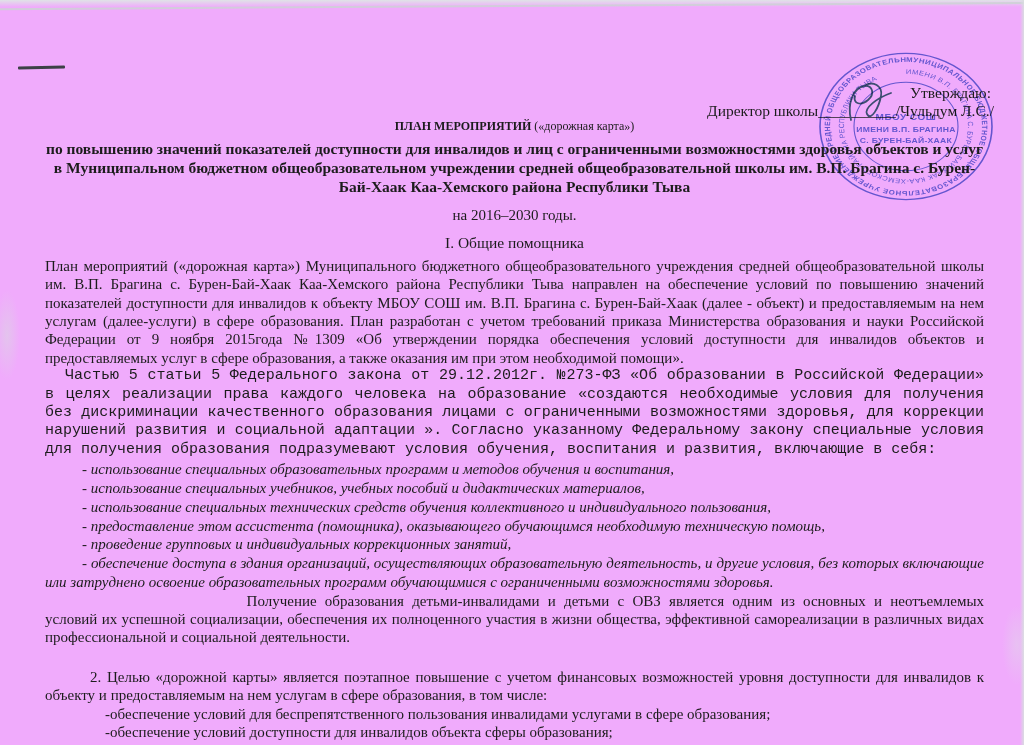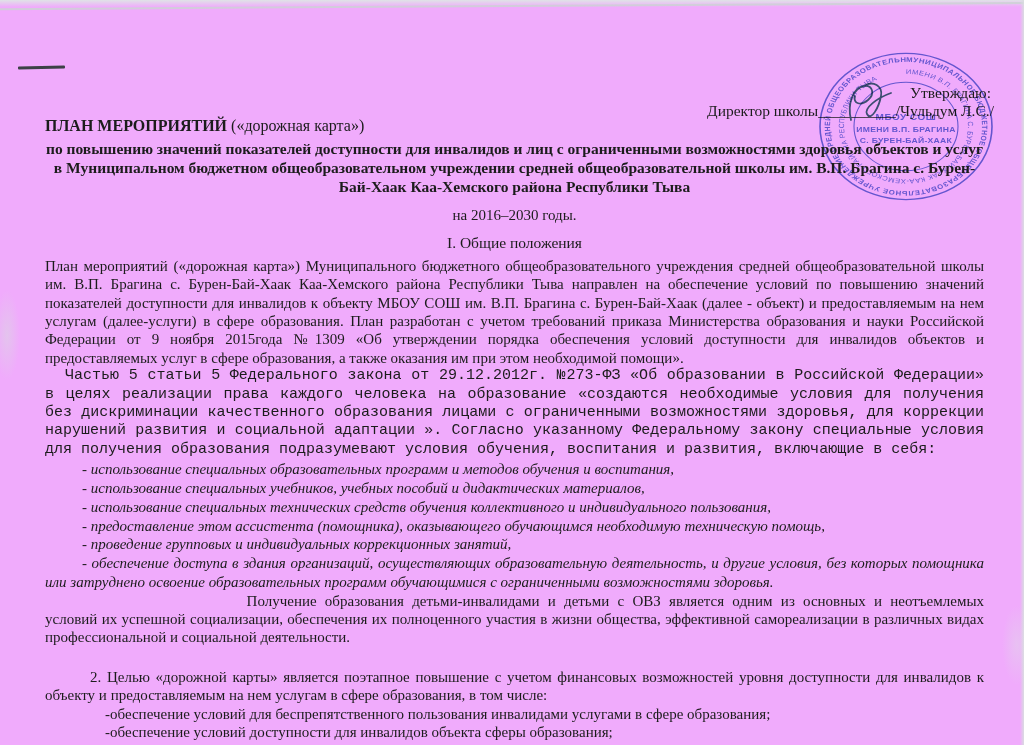--- a/index.html
+++ b/index.html
@@ -69,21 +69,21 @@
     pointer-events:none;
   }
 
   
   .content{
     position:absolute;left:45px;top:116px;width:939px;
     font-size:15px;line-height:18.4px;text-align:justify;
   }
   .content p{margin:0;}
   .title{
-    margin:0 0 3px 0;text-align:left;font-size:16px;line-height:20px;font-weight:normal;
+    margin:0 0 3px 0;text-align:center;font-size:12px;line-height:20px;font-weight:normal;
   }
   .title .b{font-weight:bold;}
   .subtitle{
     margin:0 0 10px 0;text-align:center;font-weight:bold;
     font-size:15.5px;line-height:19px;
   }
   .period{text-align:center;margin:0 0 10px 0 !important;}
   .section-heading{
     margin:0 0 4px 0;text-align:center;font-size:15.5px;line-height:18.4px;font-weight:normal;
   }
@@ -131,33 +131,33 @@
   </svg>
 
   <div class="content">
 
     <h1 class="title"><span class="b">ПЛАН МЕРОПРИЯТИЙ</span><span> («дорожная карта»)</span></h1>
 
     <h2 class="subtitle">по повышению значений показателей доступности для инвалидов и лиц с ограниченными возможностями здоровья объектов и услуг в Муниципальном бюджетном общеобразовательном учреждении средней общеобразовательной школы им. В.П. Брагина с. Бурен-Бай-Хаак Каа-Хемского района Республики Тыва</h2>
 
     <p class="period">на 2016–2030 годы.</p>
 
-    <h3 class="section-heading">I.  Общие положения</h3>
+    <h3 class="section-heading">I.  Общие помощника</h3>
 
     <p>План мероприятий («дорожная карта») Муниципального бюджетного общеобразовательного учреждения средней общеобразовательной школы им. В.П. Брагина с. Бурен-Бай-Хаак Каа-Хемского района Республики Тыва направлен на обеспечение условий по повышению значений показателей доступности для инвалидов к объекту МБОУ СОШ им. В.П. Брагина с. Бурен-Бай-Хаак (далее - объект) и предоставляемым на нем услугам (далее-услуги) в сфере образования. План разработан с учетом требований приказа Министерства образования и науки Российской Федерации от 9 ноября 2015года №1309 «Об утверждении порядка обеспечения условий доступности для инвалидов объектов и предоставляемых услуг в сфере образования, а также оказания им при этом необходимой помощи».</p>
 
     <p class="indent20">Частью 5 статьи 5 Федерального закона от 29.12.2012г. №273-ФЗ «Об образовании в Российской Федерации» в целях реализации права каждого человека на образование «создаются необходимые условия для получения без дискриминации качественного образования лицами с ограниченными возможностями здоровья, для коррекции нарушений развития и социальной адаптации ». Согласно указанному Федеральному закону специальные условия для получения образования подразумевают условия обучения, воспитания и развития, включающие в себя:</p>
 
     <div class="bullets">
       <p>- использование специальных образовательных программ и методов обучения и воспитания,</p>
       <p>- использование специальных учебников, учебных пособий и дидактических материалов,</p>
       <p>- использование специальных технических средств обучения коллективного и индивидуального пользования,</p>
       <p>- предоставление этом ассистента (помощника), оказывающего обучающимся необходимую техническую помощь,</p>
       <p>-  проведение групповых и индивидуальных коррекционных занятий,</p>
-      <p>- обеспечение доступа в здания организаций, осуществляющих образовательную деятельность, и другие условия, без которых помощника или затруднено освоение образовательных программ обучающимися с ограниченными возможностями здоровья.</p>
+      <p>- обеспечение доступа в здания организаций, осуществляющих образовательную деятельность, и другие условия, без которых включающие или затруднено освоение образовательных программ обучающимися с ограниченными возможностями здоровья.</p>
     </div>
 
     <p class="para3-line1">Получение образования детьми-инвалидами и детьми с ОВЗ является одним из основных и неотъемлемых</p>
     <p>условий их успешной социализации, обеспечения их полноценного участия в жизни общества, эффективной самореализации в различных видах профессиональной и социальной деятельности.</p>
 
     <p class="para4">2.   Целью «дорожной карты» является поэтапное повышение с учетом финансовых возможностей уровня доступности для инвалидов к объекту и предоставляемым на нем услугам в сфере образования, в том числе:</p>
 
     <div class="subitems">
       <p>-обеспечение условий для беспрепятственного пользования инвалидами услугами в сфере образования;</p>
       <p>-обеспечение условий доступности для инвалидов объекта сферы образования;</p>

